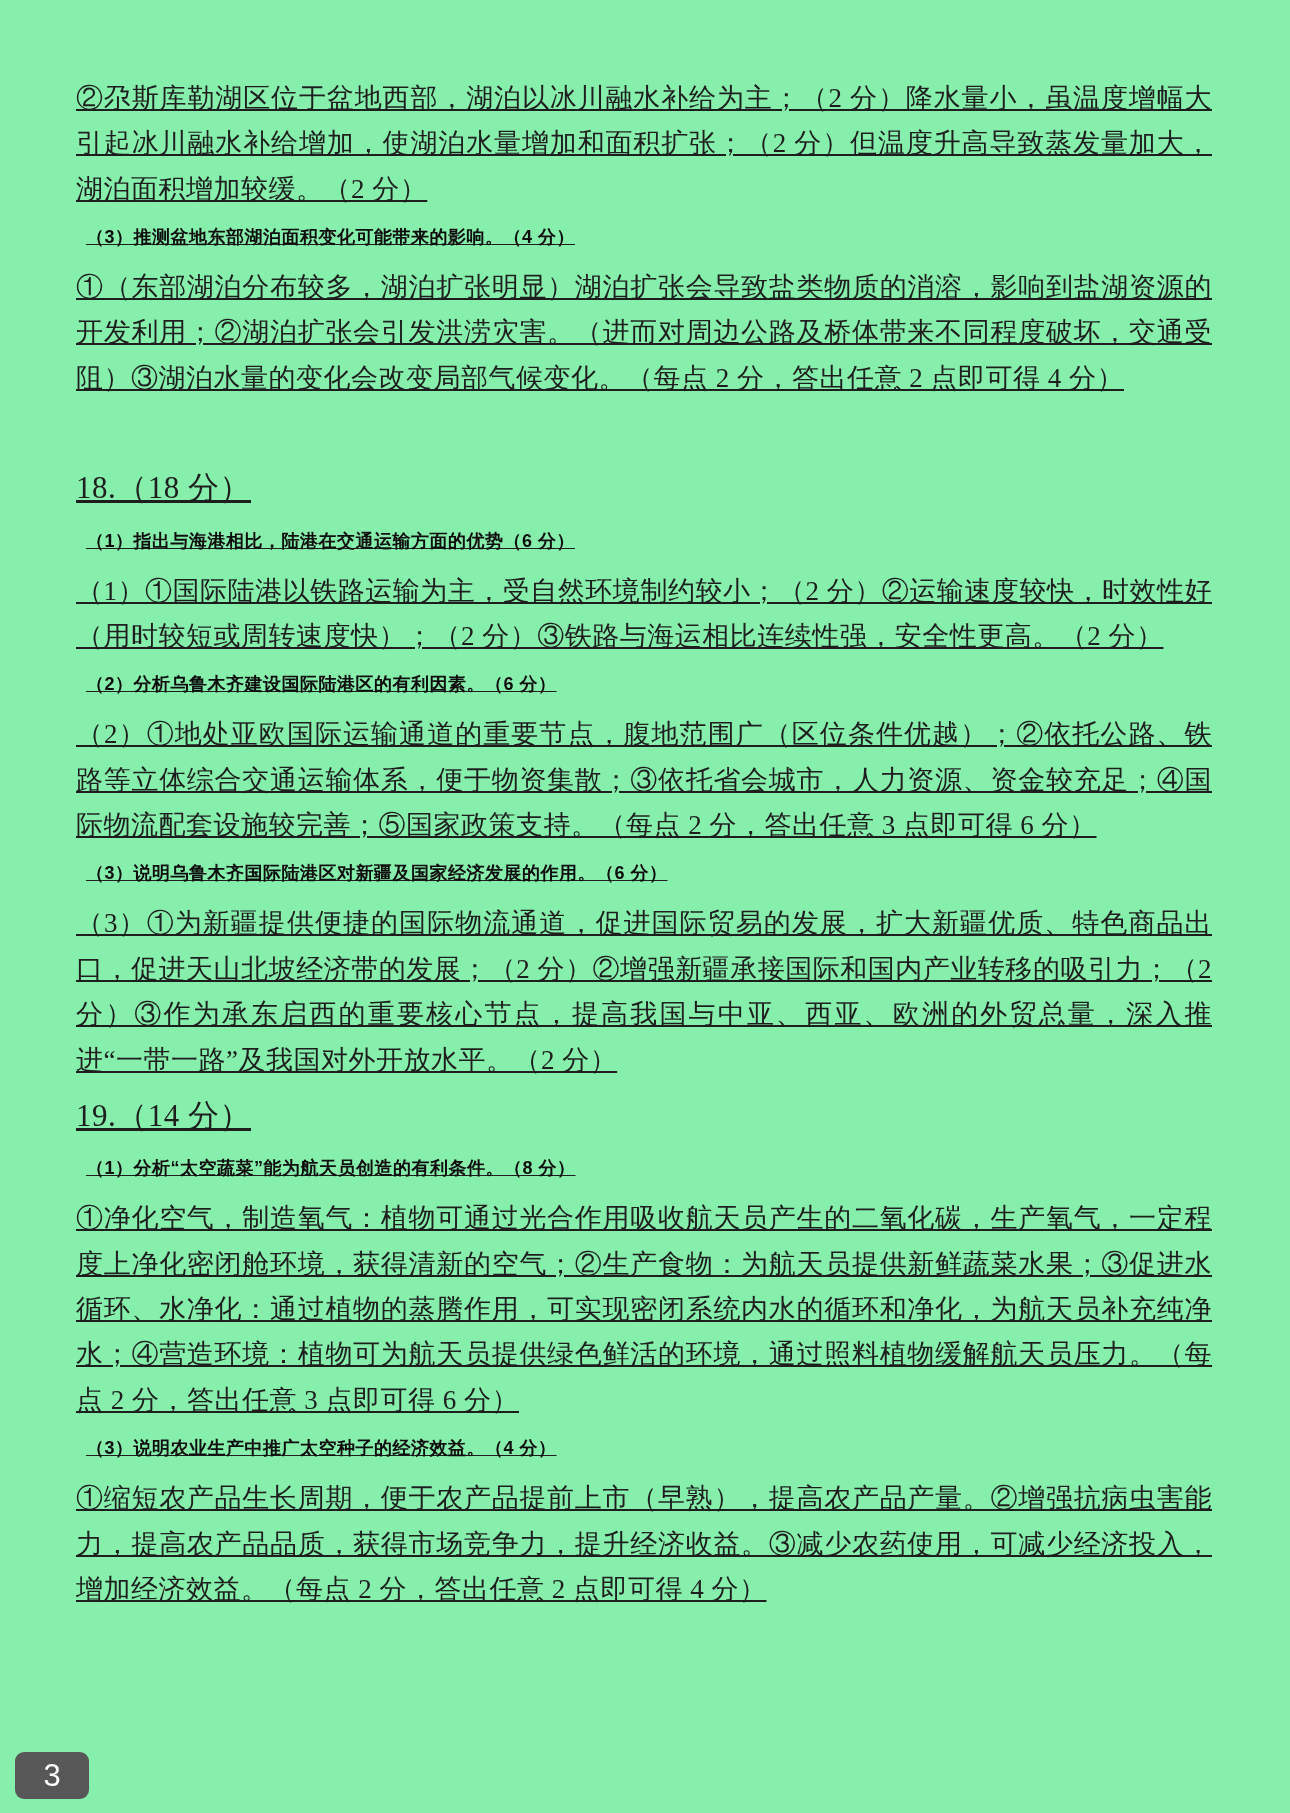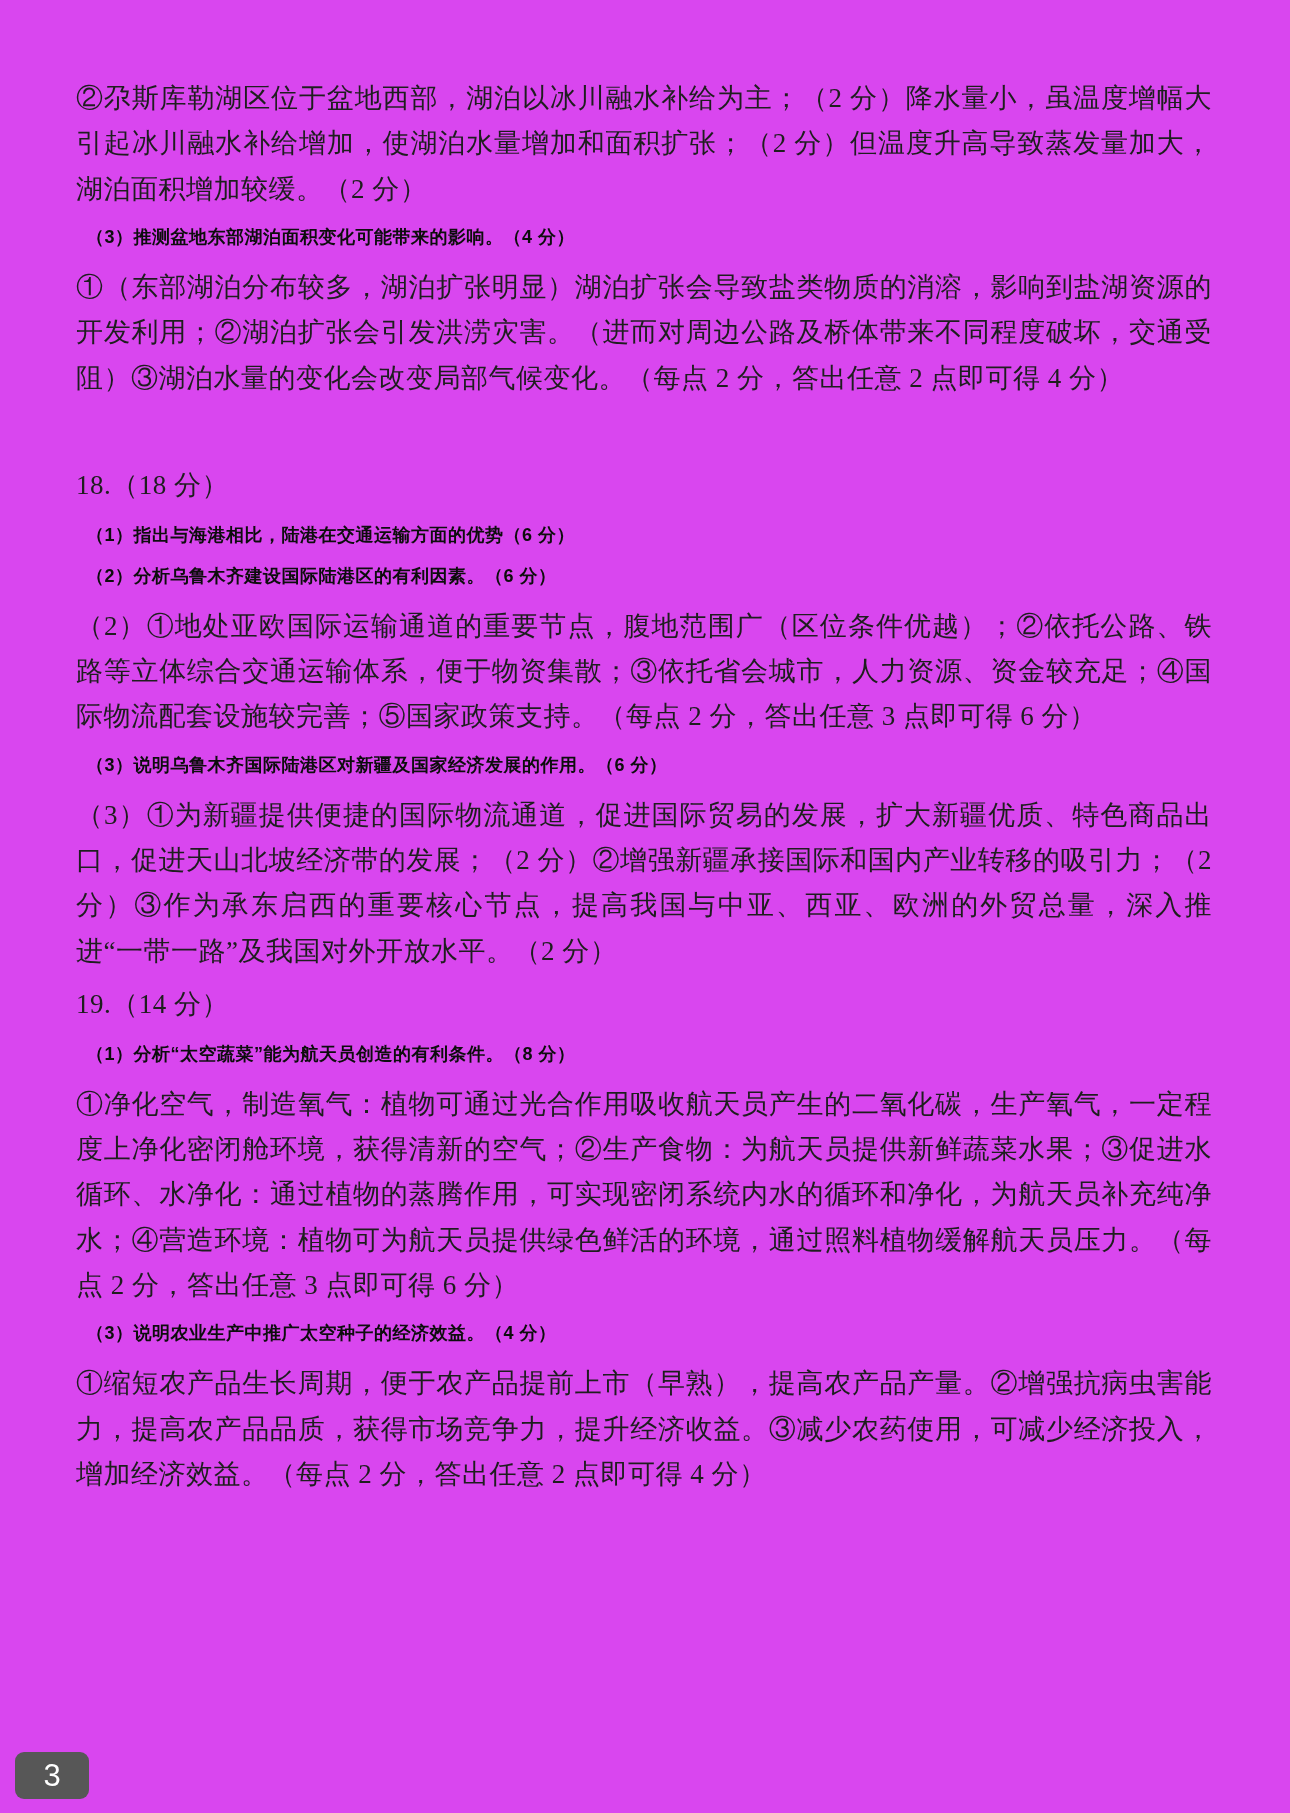--- a/index.html
+++ b/index.html
@@ -1,46 +1,47 @@
 <!DOCTYPE html>
 <html><head>
 <meta charset="utf-8">
 <style>
   html, body { margin: 0; padding: 0; background: #e8e8e8; }
   .page {
     position: relative;
     width: 1290px;
     height: 1813px;
     margin: 0 auto;
-    background: #d946ef;
+    background: #86efac;
     box-sizing: border-box;
     padding: 76px 78px 130px 76px;
     font-family: "Liberation Serif", "DejaVu Serif", serif;
     color: #1e1e1e;
     overflow: hidden;
+    text-decoration: underline;
   }
   .body-para {
     font-size: 27px;
     line-height: 1.68;
     text-align: justify;
     margin: 0 0 10px 0;
     letter-spacing: 0.5px;
   }
   .heading {
     font-family: "Liberation Sans", "DejaVu Sans", sans-serif;
     font-weight: bold;
     color: #0d0d0d;
     font-size: 18px;
     line-height: 1.5;
     margin: 12px 0 14px 0;
     padding-left: 10px;
     letter-spacing: 0.5px;
   }
   .qnum {
-    font-size: 27px;
+    font-size: 31px;
     line-height: 1.5;
     margin: 10px 0 16px 0;
     letter-spacing: 0.5px;
   }
   .gap-large { margin-top: 64px; }
   .gap-small { }
   .page-badge {
     position: absolute;
     left: 15px;
     bottom: 14px;
@@ -64,20 +65,21 @@
   <p class="body-para">②尕斯库勒湖区位于盆地西部，湖泊以冰川融水补给为主；（2 分）降水量小，虽温度增幅大引起冰川融水补给增加，使湖泊水量增加和面积扩张；（2 分）但温度升高导致蒸发量加大，湖泊面积增加较缓。（2 分）</p>
 
   <h3 class="heading">（3）推测盆地东部湖泊面积变化可能带来的影响。（4 分）</h3>
 
   <p class="body-para">①（东部湖泊分布较多，湖泊扩张明显）湖泊扩张会导致盐类物质的消溶，影响到盐湖资源的开发利用；②湖泊扩张会引发洪涝灾害。（进而对周边公路及桥体带来不同程度破坏，交通受阻）③湖泊水量的变化会改变局部气候变化。（每点 2 分，答出任意 2 点即可得 4 分）</p>
 
   <p class="qnum gap-large">18.（18 分）</p>
 
   <h3 class="heading">（1）指出与海港相比，陆港在交通运输方面的优势（6 分）</h3>
 
+  <p class="body-para">（1）①国际陆港以铁路运输为主，受自然环境制约较小；（2 分）②运输速度较快，时效性好（用时较短或周转速度快）；（2 分）③铁路与海运相比连续性强，安全性更高。（2 分）</p>
 
   <h3 class="heading">（2）分析乌鲁木齐建设国际陆港区的有利因素。（6 分）</h3>
 
   <p class="body-para">（2）①地处亚欧国际运输通道的重要节点，腹地范围广（区位条件优越）；②依托公路、铁路等立体综合交通运输体系，便于物资集散；③依托省会城市，人力资源、资金较充足；④国际物流配套设施较完善；⑤国家政策支持。（每点 2 分，答出任意 3 点即可得 6 分）</p>
 
   <h3 class="heading">（3）说明乌鲁木齐国际陆港区对新疆及国家经济发展的作用。（6 分）</h3>
 
   <p class="body-para">（3）①为新疆提供便捷的国际物流通道，促进国际贸易的发展，扩大新疆优质、特色商品出口，促进天山北坡经济带的发展；（2 分）②增强新疆承接国际和国内产业转移的吸引力；（2 分）③作为承东启西的重要核心节点，提高我国与中亚、西亚、欧洲的外贸总量，深入推进“一带一路”及我国对外开放水平。（2 分）</p>
 
   <p class="qnum gap-small">19.（14 分）</p>

